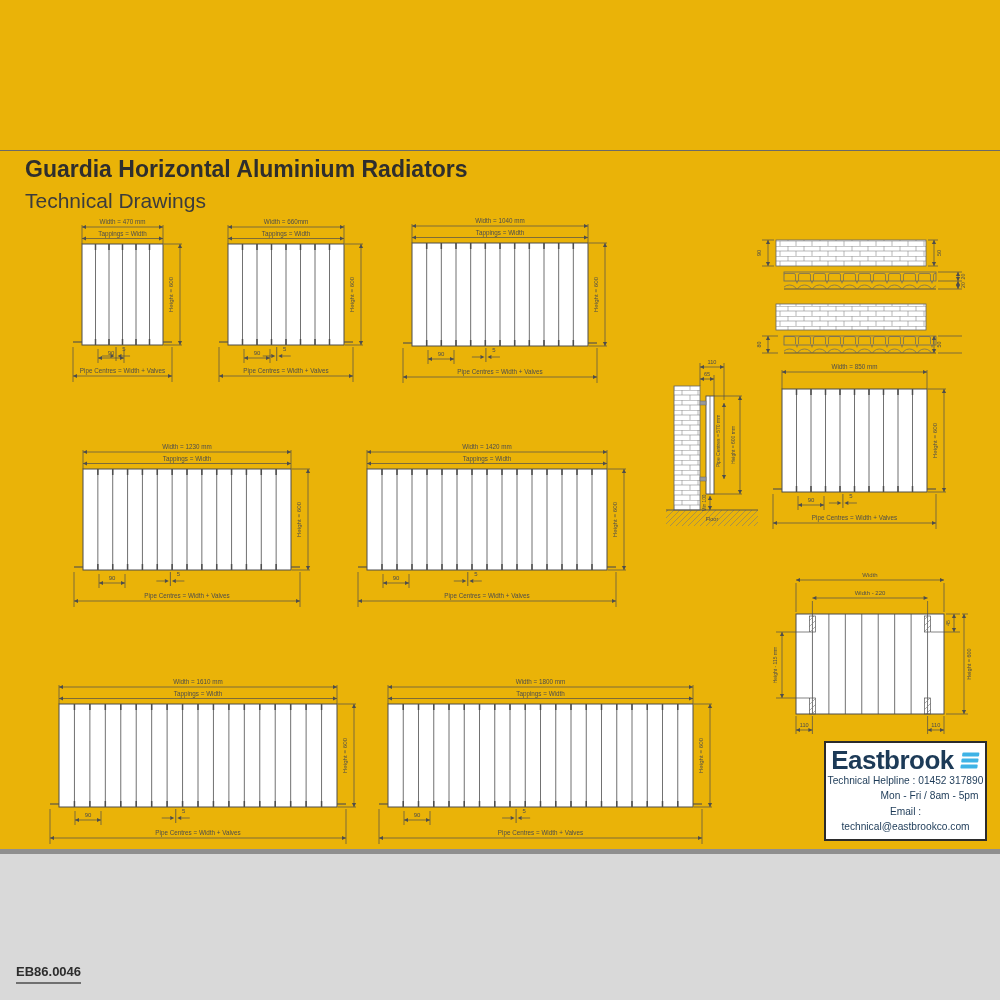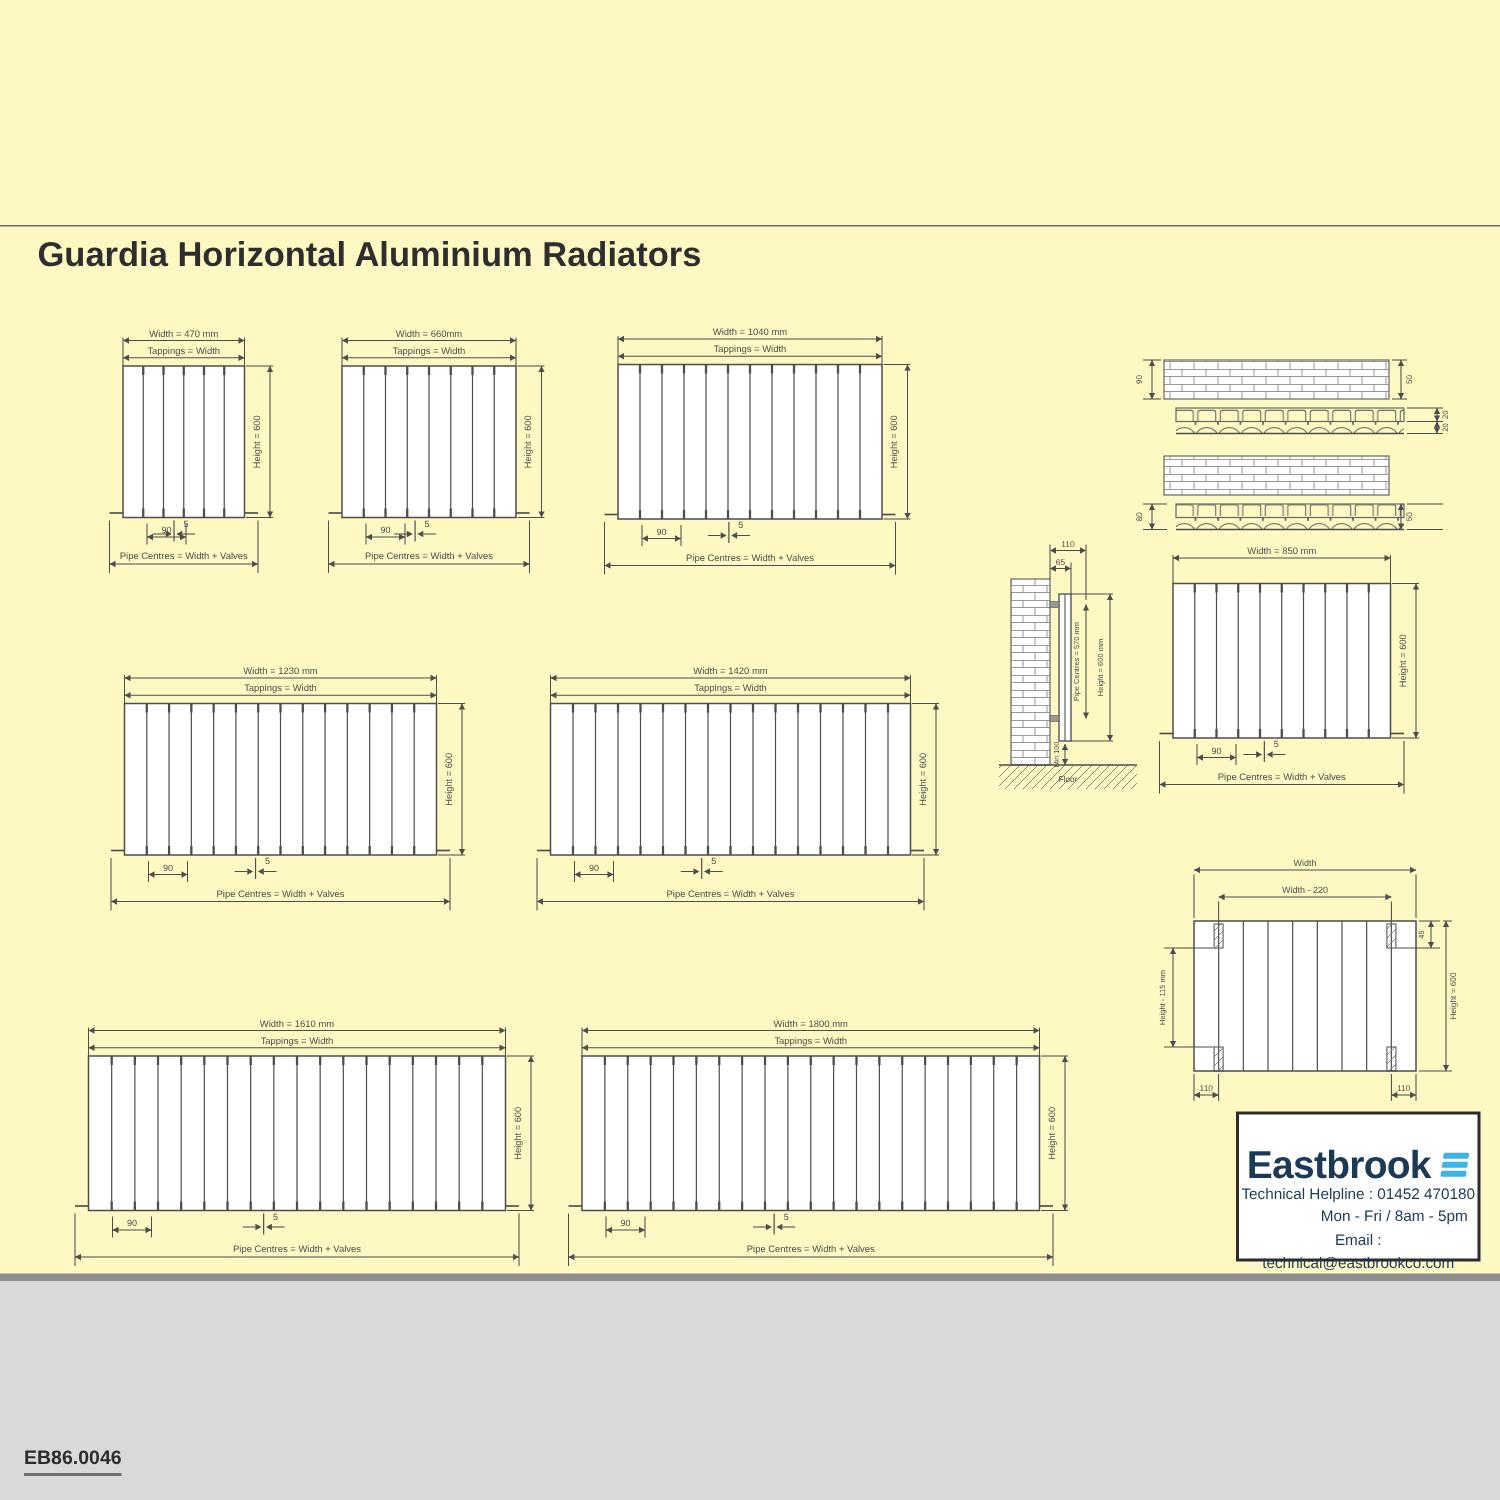--- a/index.html
+++ b/index.html
@@ -1,38 +1,39 @@
 <!DOCTYPE html>
 <html><head>
 <meta charset="utf-8">
 <style>
   html,body{margin:0;padding:0;background:#fff;font-family:"Liberation Sans",sans-serif;}
-  .sheet{position:relative;width:1000px;height:1000px;background:#fef9c3;overflow:hidden;}
+  .sheet{position:relative;width:1000px;height:1000px;background:#eab308;overflow:hidden;}
   .top-rule{position:absolute;left:0;top:150px;width:1000px;height:1px;background:#6a6a6a;}
   .page-title{position:absolute;left:25px;top:156px;font-size:23px;font-weight:700;color:#2e2e2e;margin:0;}
   .page-subtitle{position:absolute;left:25px;top:189px;font-size:21px;font-weight:400;color:#3c3c3c;margin:0;}
   .pos{position:absolute;}
   svg{display:block;overflow:visible;}
   svg text{font-family:"Liberation Sans",sans-serif;fill:#4d4d4d;}
   .bottom-edge{position:absolute;left:0;top:849px;width:1000px;height:5px;background:#8f8f8f;}
   .bottom-band{position:absolute;left:0;top:854px;width:1000px;height:146px;background:#d9d9d9;}
   .doc-code{position:absolute;left:16px;top:964px;font-size:13px;font-weight:700;color:#2d2d2d;
             border-bottom:2px solid #707070;padding-bottom:3px;text-align:right;}
   .brand-box{position:absolute;left:824px;top:741px;width:163px;height:100px;border:2px solid #2b2b2b;
-             background:#fff;box-sizing:border-box;text-align:center;padding-top:20px;}
+             background:#fff;box-sizing:border-box;text-align:center;padding-top:4px;}
   .logo-row{display:flex;align-items:center;justify-content:center;gap:4px;}
   .logo-text{font-size:26px;font-weight:700;letter-spacing:-0.5px;line-height:1;}
   .brand-line{font-size:10.2px;line-height:1.5;}
 </style>
 </head>
 <body>
 
 <div class="sheet">
   <div class="top-rule"></div>
   <h1 class="page-title">Guardia Horizontal Aluminium Radiators</h1>
+  <h2 class="page-subtitle">Technical Drawings</h2>
 
   <div id="radiators">
       <div class="pos" style="left: 70px; top: 220px;">
         <svg width="119" height="166" viewBox="0 0 119 166">
           <line x1="12" y1="5" x2="12" y2="24" stroke="#4d4d4d" stroke-width="0.7"></line>
           <line x1="93" y1="5" x2="93" y2="24" stroke="#4d4d4d" stroke-width="0.7"></line>
           <line x1="12" y1="7" x2="93" y2="7" stroke="#4d4d4d" stroke-width="0.7"></line>
           <polygon points="12,7 16,4.9 16,9.1" fill="#4d4d4d"></polygon>
           <polygon points="93,7 89,4.9 89,9.1" fill="#4d4d4d"></polygon>
           <text x="52.5" y="4.4" font-size="6.3" text-anchor="middle">Width = 470 mm</text>
@@ -834,21 +835,21 @@
     <div class="logo-row">
       <span class="logo-text" id="logoText" style="color: rgb(28, 58, 87);">Eastbrook</span>
       <svg id="logoIcon" width="22" height="22" viewBox="0 0 22 22">
         <g transform="skewX(-8) translate(3,0)">
           <rect x="2" y="3.5" width="17" height="4" rx="1" fill="#3eb3e6"></rect>
           <rect x="2" y="9.5" width="17" height="4" rx="1" fill="#3eb3e6"></rect>
           <rect x="2" y="15.5" width="17" height="4" rx="1" fill="#3eb3e6"></rect>
         </g>
       </svg>
     </div>
-    <div class="brand-line" style="color: rgb(28, 58, 87);">Technical Helpline : 01452 470180</div>
+    <div class="brand-line" style="color: rgb(28, 58, 87);">Technical Helpline : 01452 317890</div>
     <div class="brand-line" style="color: rgb(28, 58, 87); margin-left: 48px;">Mon - Fri / 8am - 5pm</div>
     <div class="brand-line" style="color: rgb(28, 58, 87);">Email : technical@eastbrookco.com</div>
   </div>
 
   <div class="bottom-edge"></div>
   <div class="bottom-band"></div>
   <div class="doc-code">EB86.0046</div>
 </div>
 
 </body></html>

